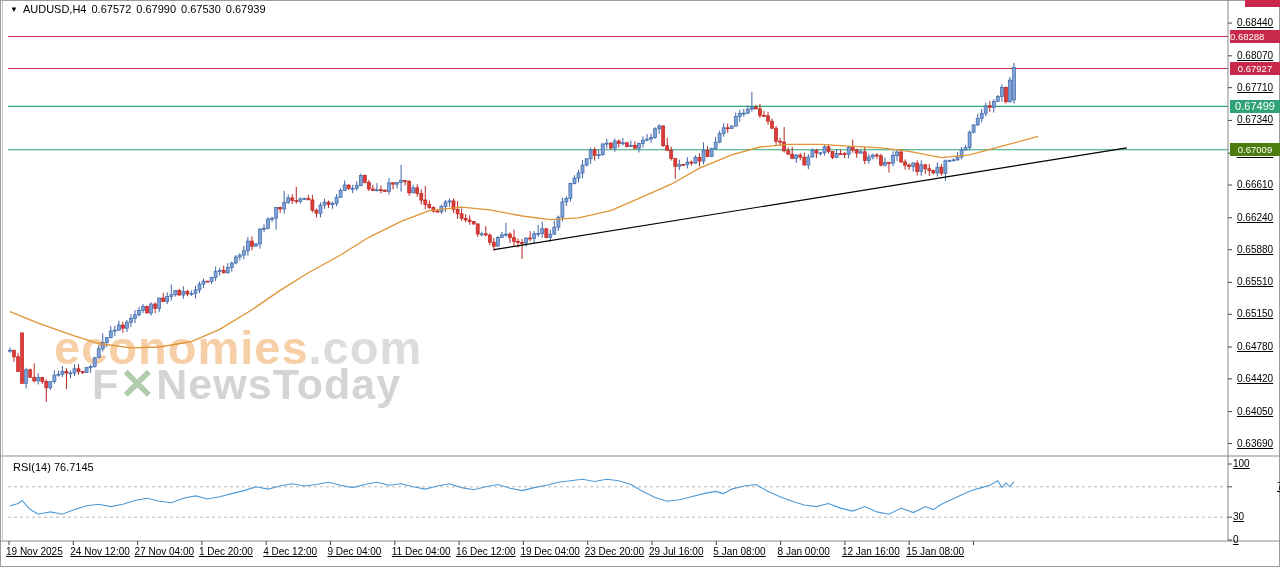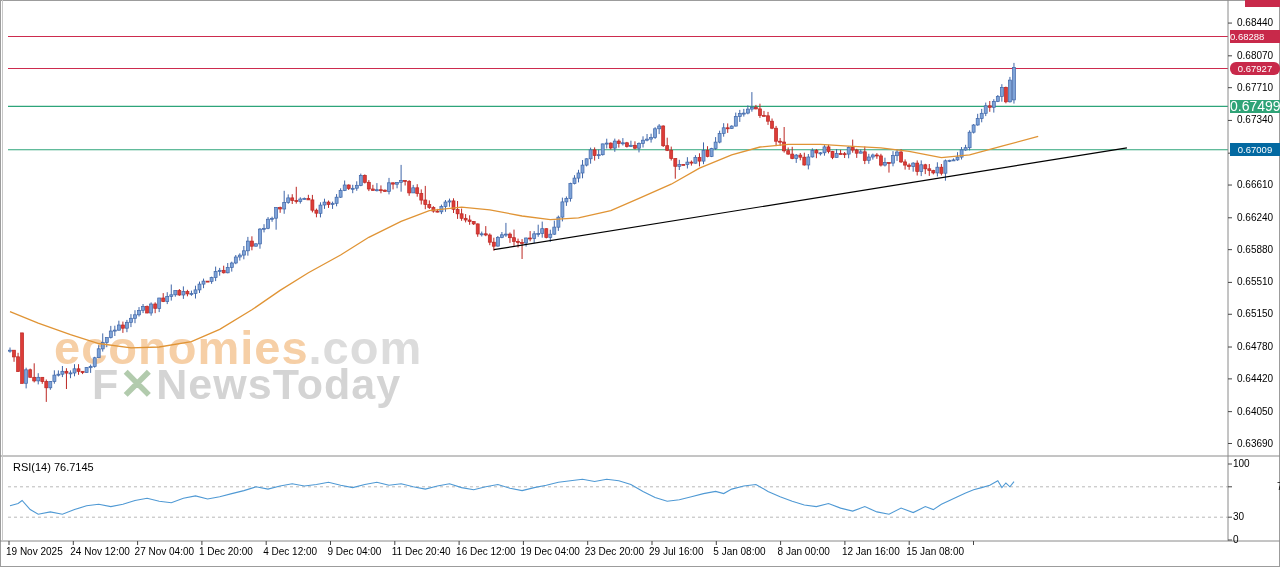--- a/index.html
+++ b/index.html
@@ -9,21 +9,21 @@
   .quote{position:absolute;left:10px;top:3px;font-size:11px;color:#000;z-index:3;white-space:nowrap;}
   .quote span{margin-right:5px;}
   .tri{font-size:8px;position:relative;top:-1px;margin-right:3px;}
   .watermark{position:absolute;left:0;top:0;z-index:0;}
   .wm1{position:absolute;left:54px;top:320px;font-size:47px;font-weight:bold;letter-spacing:1px;white-space:nowrap;}
   .wm-econ{color:#f6cfa6;}
   .wm-com{color:#dcdcdc;}
   .wm2{position:absolute;left:92px;top:359px;font-size:43px;font-weight:bold;color:#d4d4d4;letter-spacing:1px;white-space:nowrap;}
   .wm-x{color:#b2cbad;}
   .rsi-label{position:absolute;left:13px;top:461px;font-size:11px;color:#000;z-index:3;}
-  .axlab{position:absolute;font-size:10px;color:#000;white-space:nowrap;z-index:3;}
+  .axlab{position:absolute;font-size:10px;color:#000;white-space:nowrap;z-index:3;text-decoration:underline;}
   .badge{position:absolute;left:1230px;width:50px;height:13px;color:#fff;font-size:9.5px;
          line-height:13px;text-align:center;z-index:4;}
   #overlays{position:absolute;left:0;top:0;width:100%;height:100%;z-index:2;pointer-events:none;}
 </style>
 </head>
 <body>
 
 <div class="screen">
 
   <div class="watermark">
@@ -576,20 +576,23 @@
       <line x1="523.4" y1="541" x2="523.4" y2="545" stroke="#444444" stroke-width="1"></line>
       <line x1="587.6999999999999" y1="541" x2="587.6999999999999" y2="545" stroke="#444444" stroke-width="1"></line>
       <line x1="652" y1="541" x2="652" y2="545" stroke="#444444" stroke-width="1"></line>
       <line x1="716.3" y1="541" x2="716.3" y2="545" stroke="#444444" stroke-width="1"></line>
       <line x1="780.5999999999999" y1="541" x2="780.5999999999999" y2="545" stroke="#444444" stroke-width="1"></line>
       <line x1="844.9" y1="541" x2="844.9" y2="545" stroke="#444444" stroke-width="1"></line>
       <line x1="909.1999999999999" y1="541" x2="909.1999999999999" y2="545" stroke="#444444" stroke-width="1"></line>
       <line x1="973.5" y1="541" x2="973.5" y2="545" stroke="#444444" stroke-width="1"></line>
     </svg>
 
+  <div class="quote">
+    <span class="tri">▼</span><span>AUDUSD,H4</span><span>0.67572</span><span>0.67990</span><span>0.67530</span><span>0.67939</span>
+  </div>
 
   <div class="rsi-label">RSI(14) 76.7145</div>
 
   <div id="overlays">
       <div class="axlab" style="left: 1237px; top: 17.1px;">0.68440</div>
       <div class="axlab" style="left: 1237px; top: 49.8px;">0.68070</div>
       <div class="axlab" style="left: 1237px; top: 81.7px;">0.67710</div>
       <div class="axlab" style="left: 1237px; top: 114.4px;">0.67340</div>
       <div class="axlab" style="left: 1237px; top: 147.2px;">0.66970</div>
       <div class="axlab" style="left: 1237px; top: 179px;">0.66610</div>
@@ -604,29 +607,29 @@
       <div class="axlab" style="left: 1233px; top: 458px;">100</div>
       <div class="axlab" style="left: 1233px; top: 480.8px; margin-left: 44px;">70</div>
       <div class="axlab" style="left: 1233px; top: 511.2px;">30</div>
       <div class="axlab" style="left: 1233px; top: 534px;">0</div>
       <div class="axlab" style="left: 6px; top: 546px;">19 Nov 2025</div>
       <div class="axlab" style="left: 70.3px; top: 546px;">24 Nov 12:00</div>
       <div class="axlab" style="left: 134.6px; top: 546px;">27 Nov 04:00</div>
       <div class="axlab" style="left: 198.9px; top: 546px;">1 Dec 20:00</div>
       <div class="axlab" style="left: 263.2px; top: 546px;">4 Dec 12:00</div>
       <div class="axlab" style="left: 327.5px; top: 546px;">9 Dec 04:00</div>
-      <div class="axlab" style="left: 391.8px; top: 546px;">11 Dec 20:40</div>
+      <div class="axlab" style="left: 391.8px; top: 546px;">11 Dec 04:00</div>
       <div class="axlab" style="left: 456.1px; top: 546px;">16 Dec 12:00</div>
       <div class="axlab" style="left: 520.4px; top: 546px;">19 Dec 04:00</div>
       <div class="axlab" style="left: 584.7px; top: 546px;">23 Dec 20:00</div>
       <div class="axlab" style="left: 649px; top: 546px;">29 Jul 16:00</div>
       <div class="axlab" style="left: 713.3px; top: 546px;">5 Jan 08:00</div>
       <div class="axlab" style="left: 777.6px; top: 546px;">8 Jan 00:00</div>
       <div class="axlab" style="left: 841.9px; top: 546px;">12 Jan 16:00</div>
       <div class="axlab" style="left: 906.2px; top: 546px; text-align: center;">15 Jan 08:00</div>
       <div class="axlab" style="left: 970.5px; top: 546px; margin-top: 45px;">20 Jan 00:00</div>
       <div class="badge" style="top: 30px; left: 1230px; width: 50px; height: 13px; line-height: 13px; text-align: left; color: rgb(255, 255, 255); font-size: 9.5px; z-index: 4; background: rgb(200, 41, 74);">0.68288</div>
-      <div class="badge" style="top: 62px; left: 1230px; width: 50px; height: 13px; line-height: 13px; text-align: center; color: rgb(255, 255, 255); font-size: 9.5px; z-index: 4; background: rgb(200, 41, 74); border-radius: 6px;">0.67927</div>
-      <div class="badge" style="top: 99.9px; left: 1230px; width: 50px; height: 13px; line-height: 13px; text-align: center; color: rgb(255, 255, 255); font-size: 14px; z-index: 4; background: rgb(47, 163, 119);">0.67499</div>
-      <div class="badge" style="top: 143.2px; left: 1230px; width: 50px; height: 13px; line-height: 13px; text-align: center; color: rgb(255, 255, 255); font-size: 9.5px; z-index: 4; background: #0369a1;">0.67009</div>
+      <div class="badge" style="top: 62px; left: 1230px; width: 50px; height: 13px; line-height: 13px; text-align: center; color: rgb(255, 255, 255); font-size: 9.5px; z-index: 4; background: rgb(200, 41, 74);">0.67927</div>
+      <div class="badge" style="top: 99.9px; left: 1230px; width: 50px; height: 13px; line-height: 13px; text-align: center; color: rgb(255, 255, 255); font-size: 11px; z-index: 4; background: rgb(47, 163, 119);">0.67499</div>
+      <div class="badge" style="top: 143.2px; left: 1230px; width: 50px; height: 13px; line-height: 13px; text-align: center; color: rgb(255, 255, 255); font-size: 9.5px; z-index: 4; background: #4d7c0f;">0.67009</div>
       <div class="badge" style="top: -6.4px; left: 1245px; width: 35px; height: 13px; background: rgb(200, 41, 74); z-index: 4;"></div>
     </div>
 </div>
 
 </body></html>

